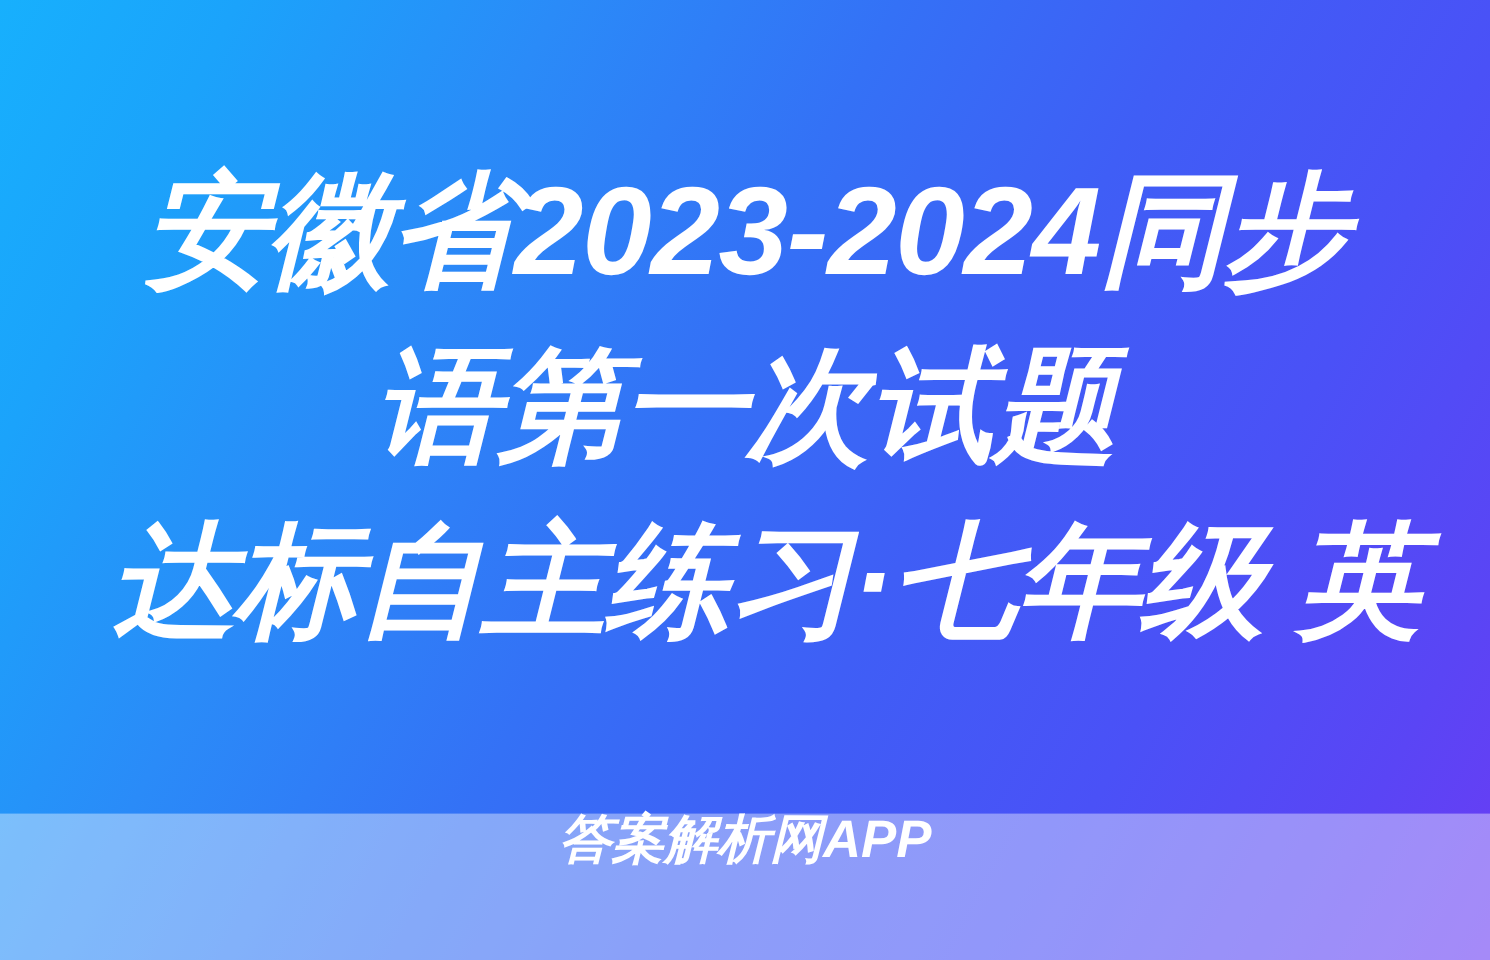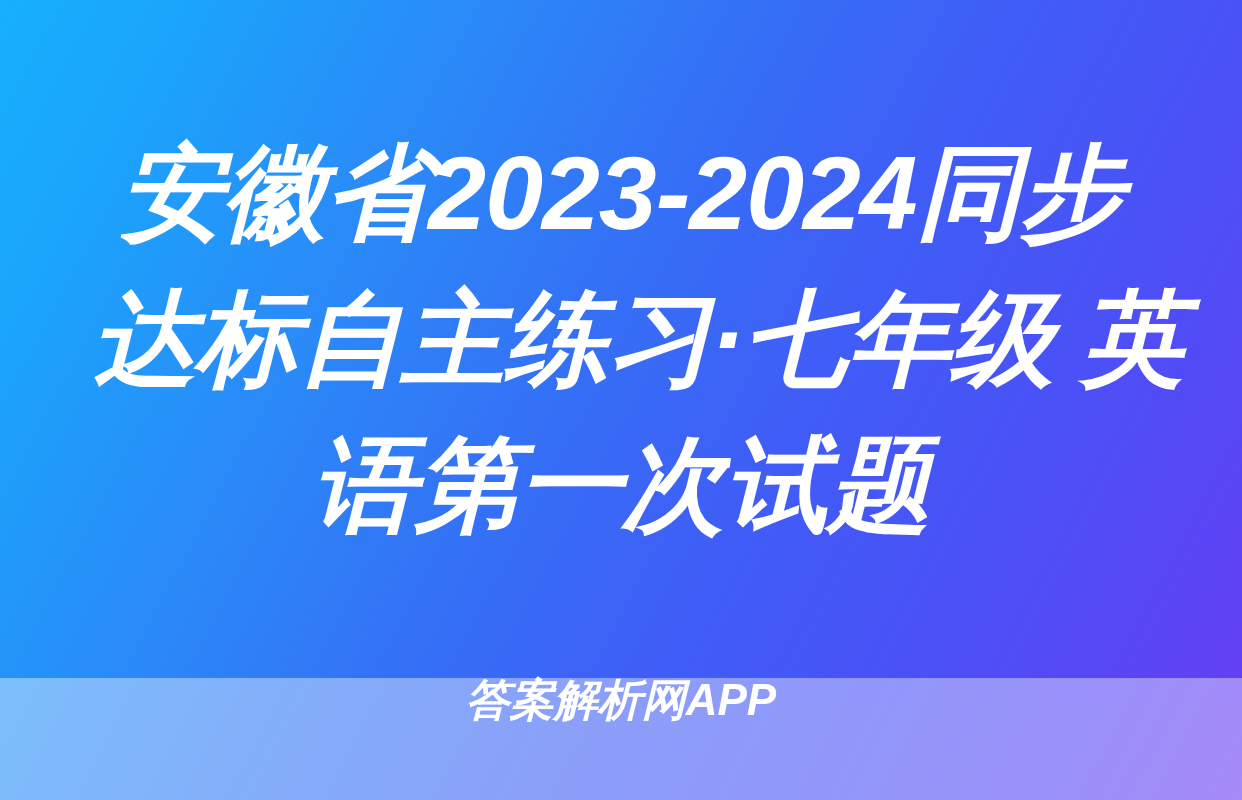--- a/index.html
+++ b/index.html
@@ -80,21 +80,21 @@
     padding-bottom: 2px;
   }
 </style>
 </head>
 <body>
 
 <div id="card">
 
   <div id="title-block">
     <span class="title-line">安徽省2023-2024同步</span>
+    <span class="title-line">语第一次试题</span>
     <span class="title-line">达标自主练习·七年级 英</span>
-    <span class="title-line">语第一次试题</span>
   </div>
 
   <div id="footer-band">
     <span id="watermark">答案解析网APP</span>
   </div>
 
 </div>
 
 </body></html>

